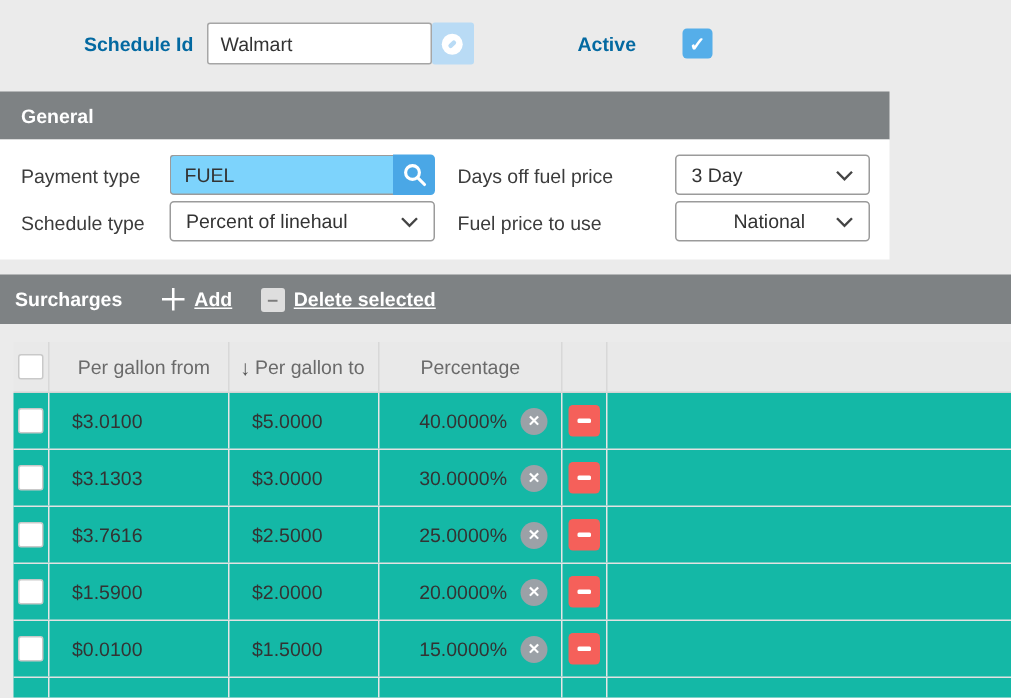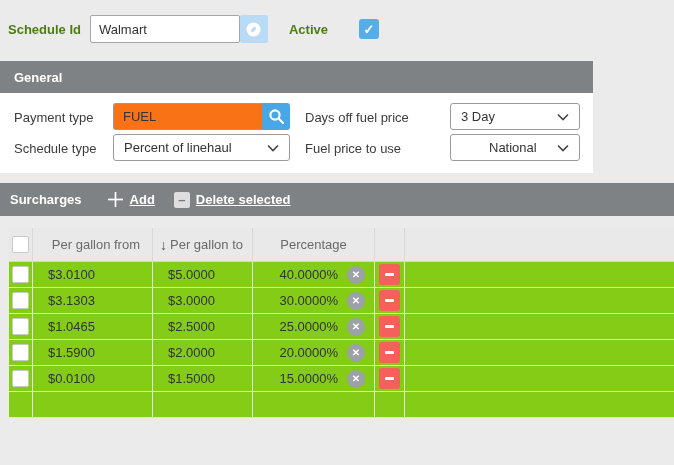--- a/index.html
+++ b/index.html
@@ -6,21 +6,21 @@
   html,body { width:674px; height:465px; }
   body {
     position:relative; overflow:hidden;
     background:#ebebeb;
     font-family:"Liberation Sans", sans-serif;
     font-size:13px; color:#3c3c3c;
   }
 
   
   .top-row { position:absolute; top:15px; left:8px; height:28px; display:flex; align-items:center; }
-  .lbl-bold { font-weight:bold; color:#4d7c0f; }
+  .lbl-bold { font-weight:bold; color:#0369a1;margin-left:48px; }
   .sched-input {
     margin-left:9px; width:150px; height:28px; border:1px solid #a6a6a6; border-radius:2px;
     background:#fff; padding:0 8px; font:13px "Liberation Sans",sans-serif; color:#333; outline:none;
   }
   .lookup-btn {
     width:28px; height:28px; background:#b9dbf5; border:none; border-radius:2px;
     display:flex; align-items:center; justify-content:center; cursor:pointer;
   }
   .active-wrap { display:flex; align-items:center; margin-left:21px;gap:20px; }
   .checkbox-on {
@@ -36,21 +36,21 @@
   .bar-general { top:61px; width:593px; padding-left:14px; }
   .bar-surcharges { top:183px; width:674px; height:33px; padding-left:10px; }
 
   
   .panel { position:absolute; top:93px; left:0; width:593px; height:80px; background:#fff; }
   .f-label { position:absolute; color:#3c3c3c; }
   .ctl { position:absolute; height:27px; background:#fff; border:1px solid #9b9b9b; border-radius:3px; }
   .input-group { position:absolute; display:flex; }
   .text-input {
     width:149px; height:27px; border:1px solid #9b9b9b; border-right:none; border-radius:3px 0 0 3px;
-    background:#f97316; padding:0 9px; font:13px "Liberation Sans",sans-serif; color:#333; outline:none;
+    background:#7dd3fc; padding:0 9px; font:13px "Liberation Sans",sans-serif; color:#333; outline:none;
   }
   .search-btn {
     width:28px; height:27px; background:#4aa7e6; border:none; border-radius:0 3px 3px 0;
     display:flex; align-items:center; justify-content:center; cursor:pointer;
   }
   .select {
     display:flex; align-items:center; justify-content:space-between;
     padding:0 10px; color:#333; cursor:pointer;
   }
 
@@ -60,21 +60,21 @@
   .tool-del { display:flex; align-items:center; margin-left:19px; cursor:pointer; }
   .minus-badge {
     width:16px; height:16px; background:#dedede; border-radius:2px; color:#7c7c7c;
     display:flex; align-items:center; justify-content:center; font-size:13px; font-weight:bold; line-height:1;
   }
 
   
   .table { position:absolute; top:228px; left:9px; width:665px; }
   .trow {
     display:grid; grid-template-columns:24px 120px 100px 122px 30px 1fr;
-    background:#84cc16; height:26px; border-bottom:1px solid #e2e2e2;
+    background:#14b8a6; height:38px; border-bottom:1px solid #e2e2e2;
   }
   .thead { background:#e9e9e9; height:34px; color:#6a6a6a; border-bottom:1px solid #d4d4d4; }
   .tcell { display:flex; align-items:center; border-right:1px solid #e6e6e6; min-width:0; }
   .thead .tcell { border-right:1px solid #d8d8d8; }
   .cell-check { justify-content:center; }
   .cell-from-h { justify-content:flex-end; padding-right:12px; }
   .cell-to-h { justify-content:space-between; padding:0 9px 0 7px; }
   .cell-pct-h { justify-content:center; }
   .cell-val { padding-left:15px; color:#333; }
   .cell-pct { justify-content:flex-end; gap:9px; padding-right:9px; color:#333; }
@@ -249,21 +249,21 @@
           </button>
         </div>
         <div class="tcell" style="border-right:none"></div>
       </div>
 
       <div class="trow">
         <div class="tcell cell-check">
           <span class="row-check"></span>
         </div>
         <div class="tcell cell-val">
-          <span>$1.0465</span>
+          <span>$3.7616</span>
         </div>
         <div class="tcell cell-val">
           <span>$2.5000</span>
         </div>
         <div class="tcell cell-pct">
           <span>25.0000%</span>
           <span class="clear-x">
             <span>✕</span>
           </span>
         </div>

